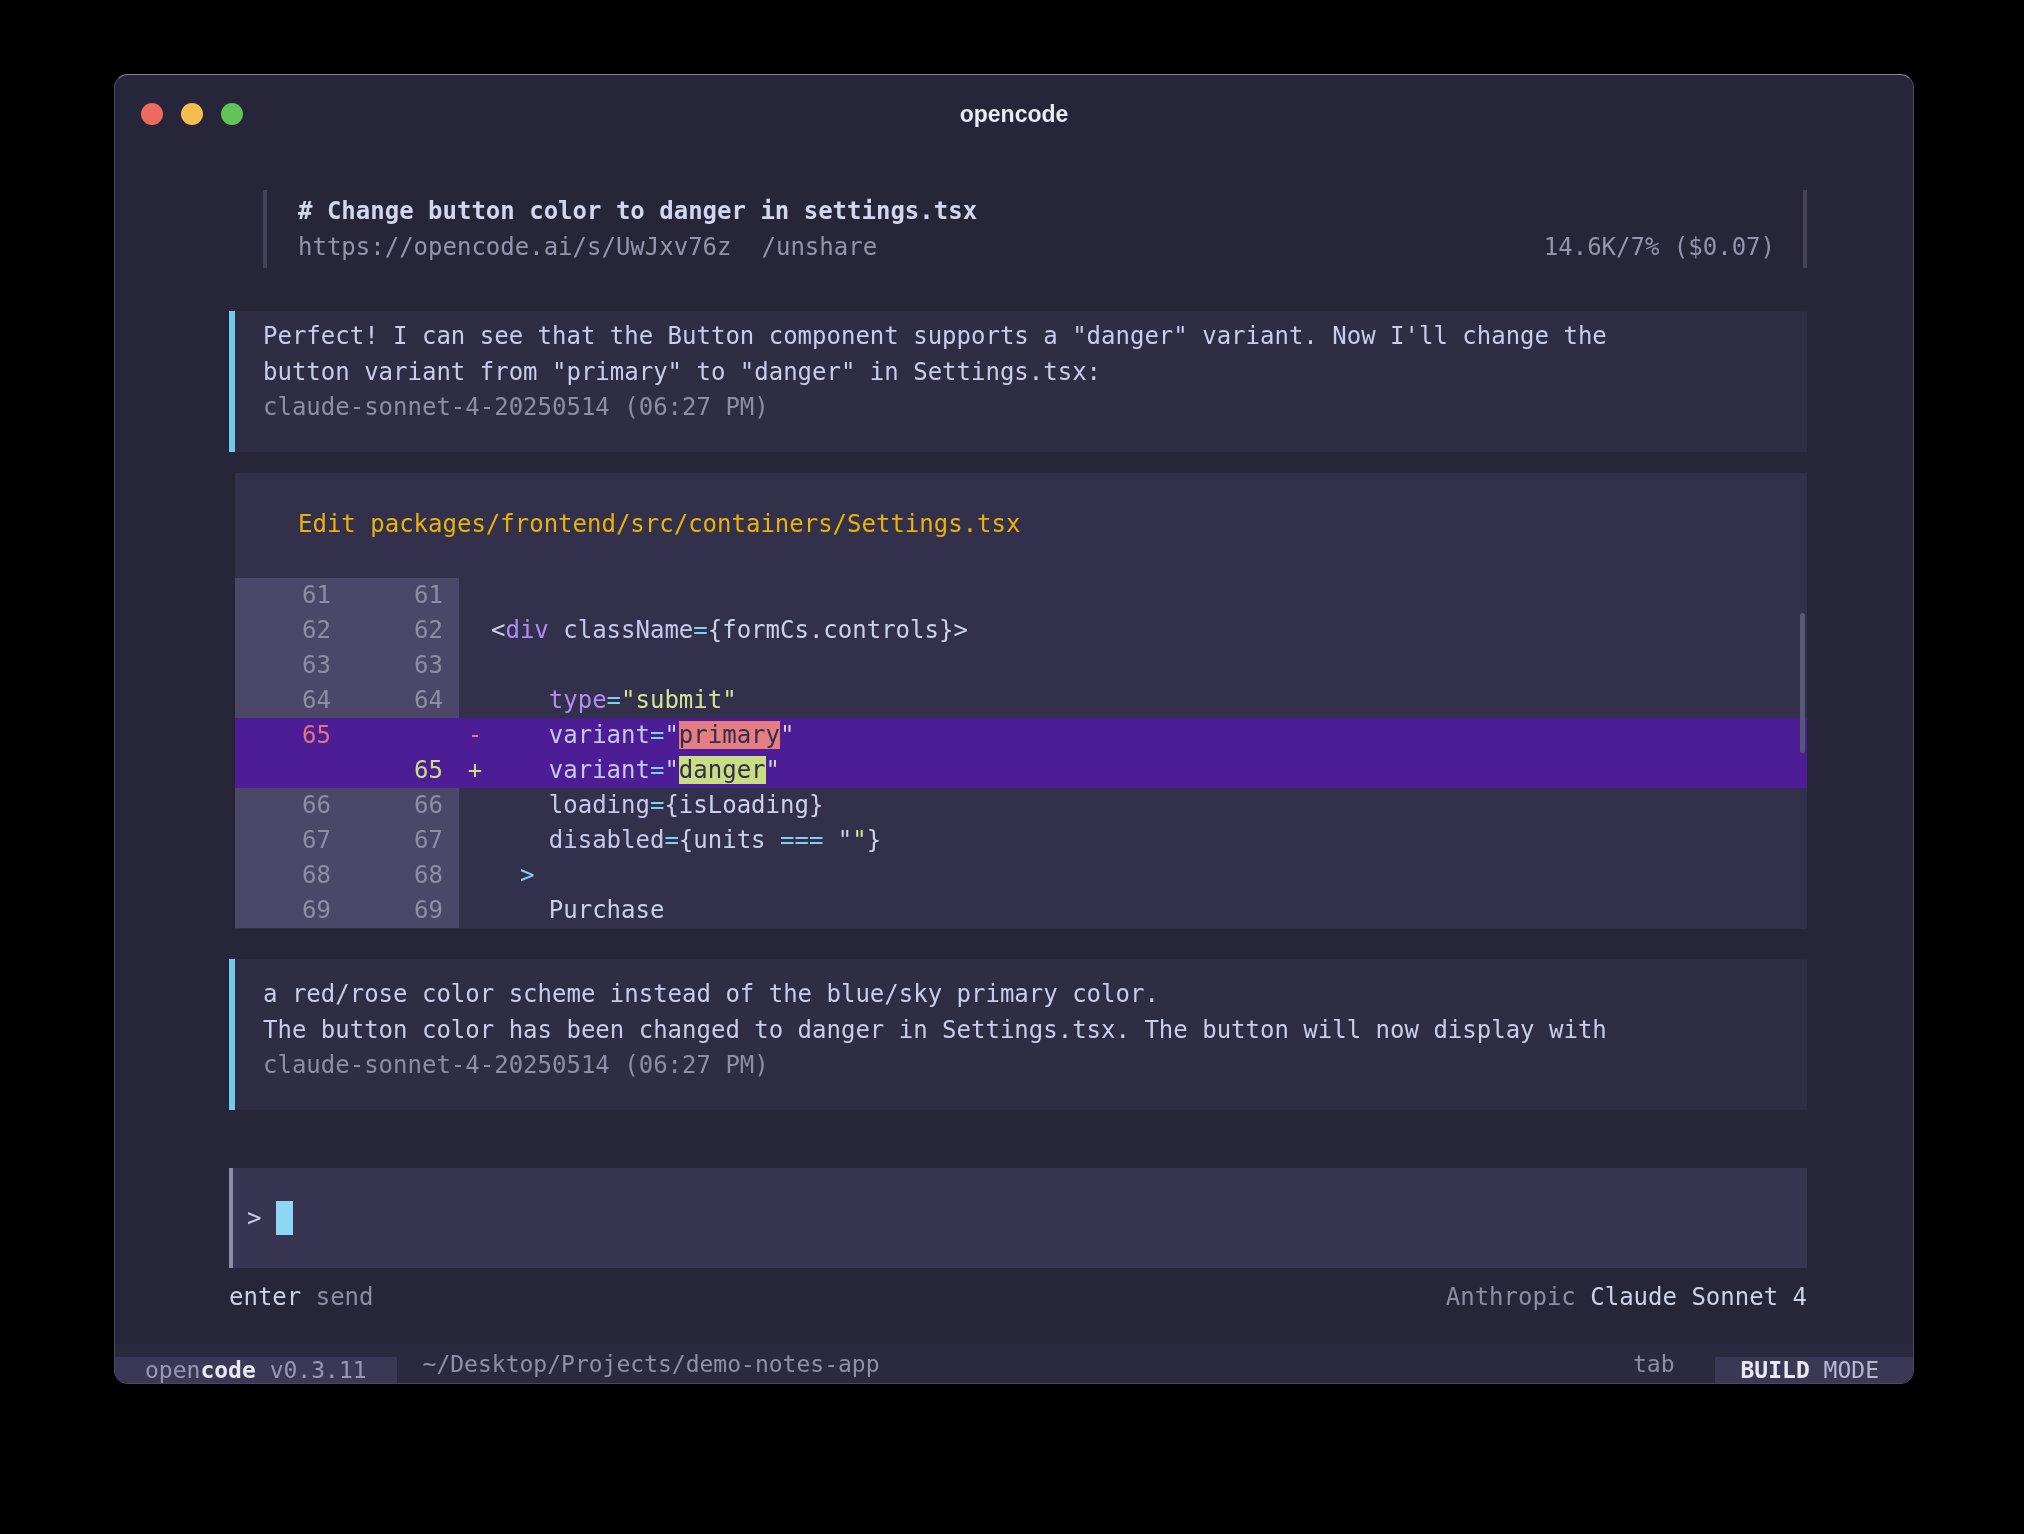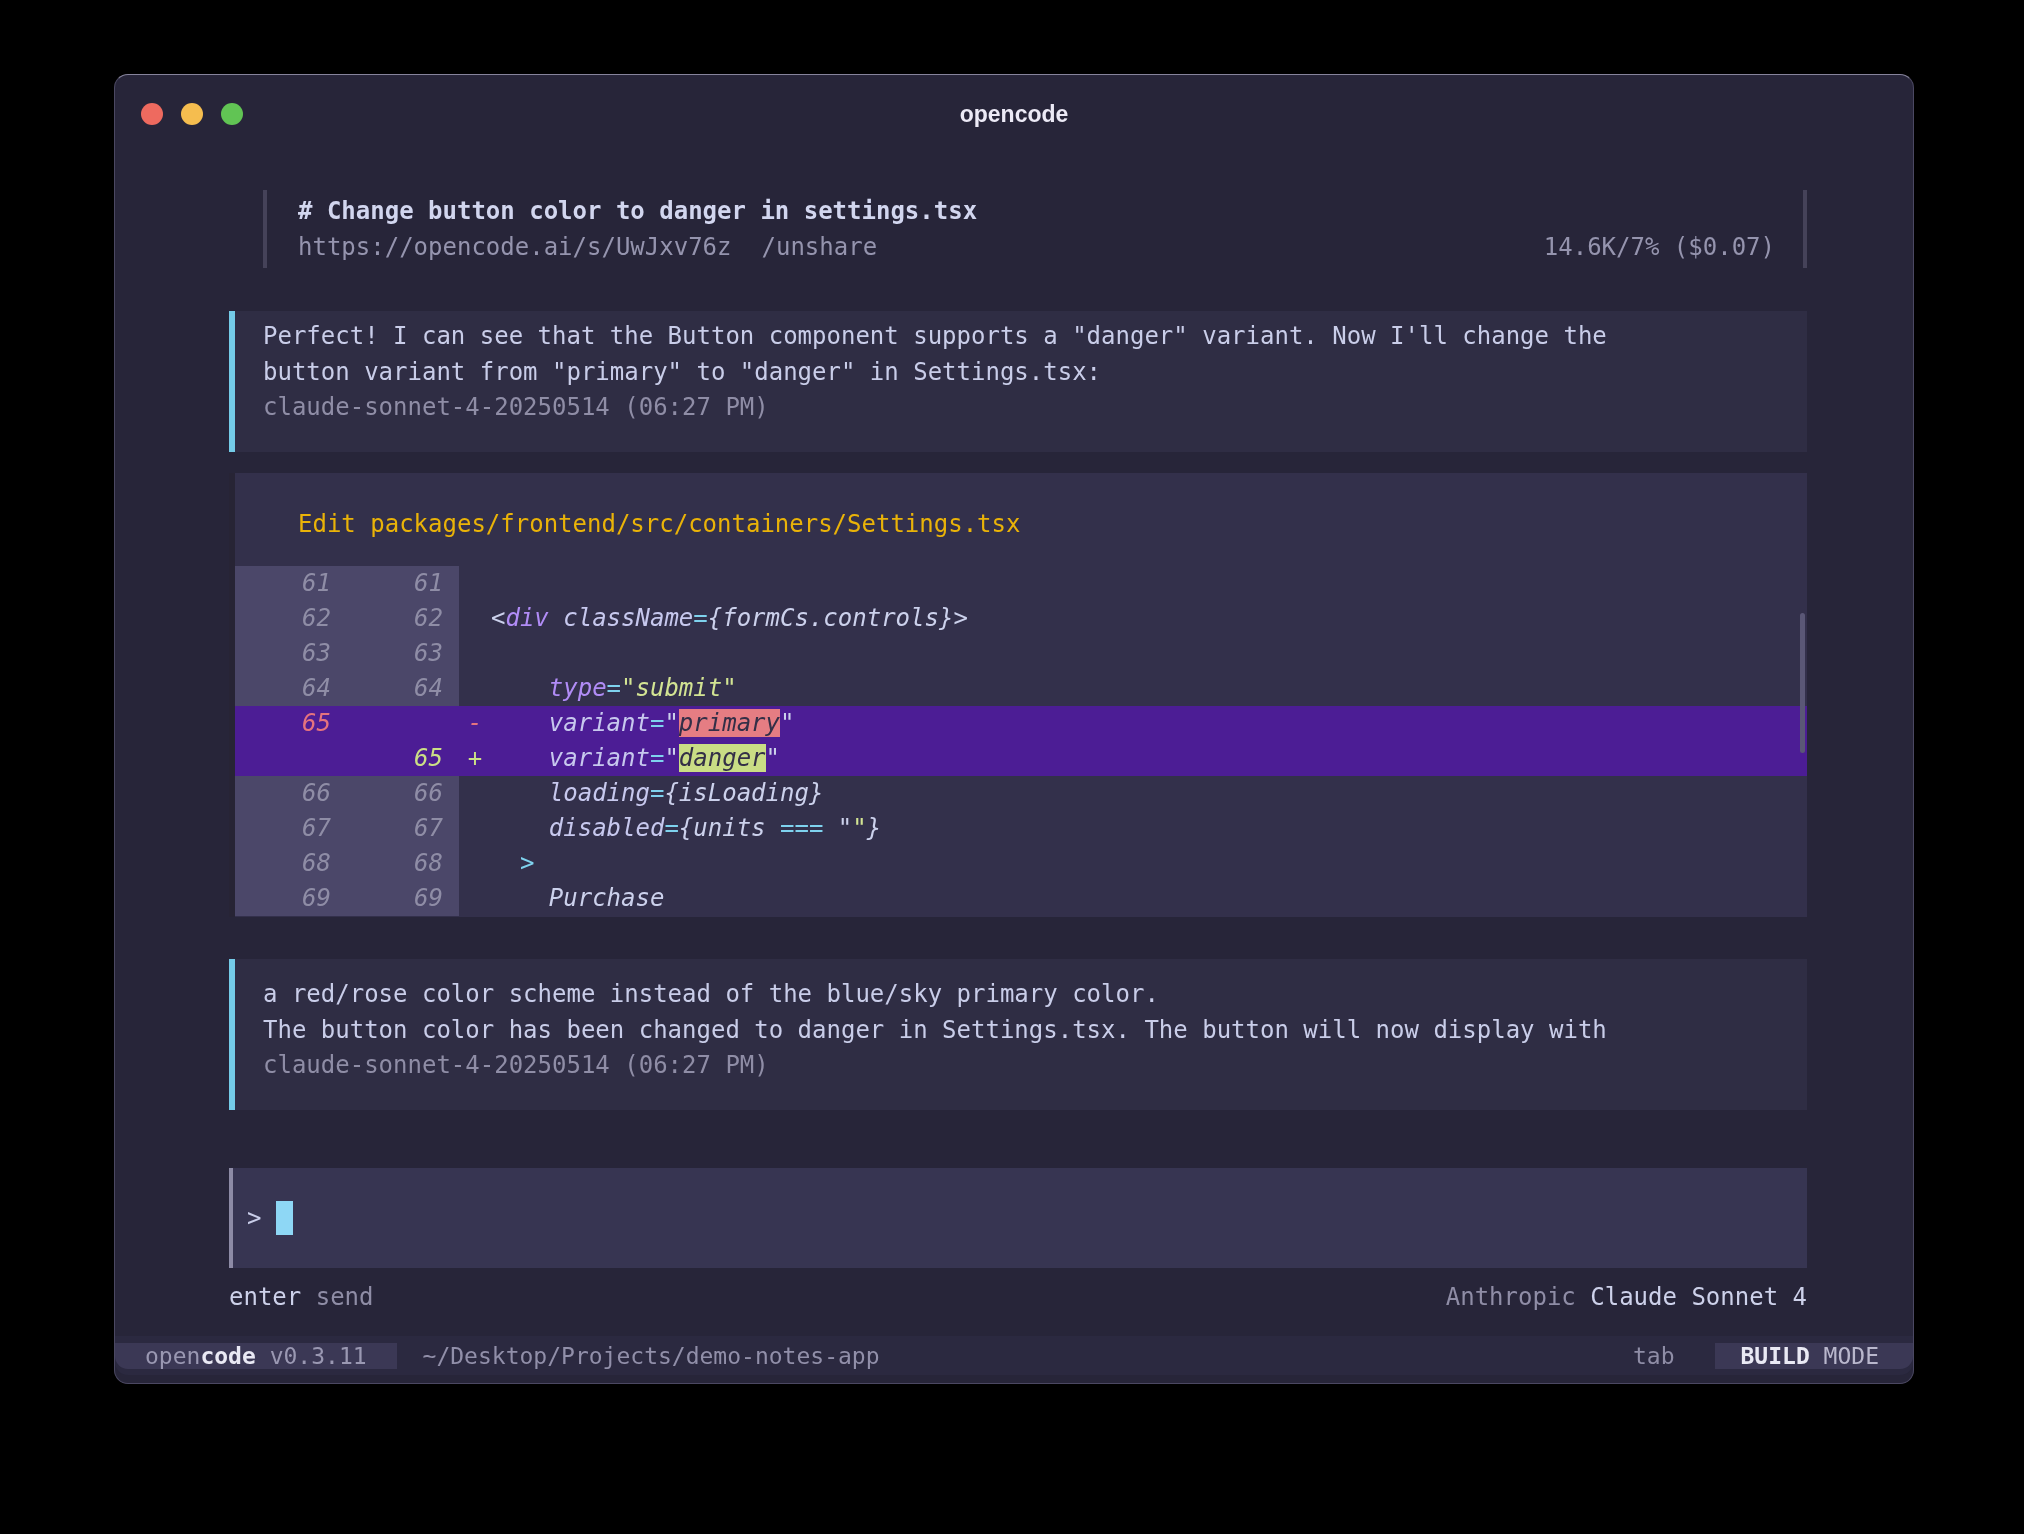--- a/index.html
+++ b/index.html
@@ -41,21 +41,21 @@
   }
   .msg-1 { top:236px; }
   .msg-2 { top:884px; padding-top:18px; }
   .msg-meta { color:#8f8da6; }
   
   .diff {
     position:absolute; top:398px; left:114px; width:1578px;
     background:#33304b; border-left:6px solid #272435; padding-bottom:1px;
   }
   .diff-title { padding:34px 0 0 63px; line-height:35px; color:#eab308; }
-  .diff-rows { margin-top:24px;font-style:italic; }
+  .diff-rows { margin-top:36px; }
   .diff-row { display:flex; height:35px; line-height:35px; }
   .diff-row.del, .diff-row.add { background:#4c1d95; }
   .gutter { width:224px; display:flex; background:#4b4769; }
   .diff-row.del .gutter, .diff-row.add .gutter { background:transparent; }
   .num { width:112px; text-align:right; padding-right:16px; color:#8f8da6; }
   .num.del-num { color:#e5737e; }
   .num.add-num { color:#cbdf86; }
   .marker { width:32px; text-align:center; }
   .diff-row.del .marker { color:#e5737e; }
   .diff-row.add .marker { color:#cbdf86; }
@@ -81,23 +81,23 @@
   .cursor { width:17px; height:34px; background:#8ed7f5; margin-left:15px; }
   
   .hints {
     position:absolute; top:1205px; left:114px; width:1578px;
     display:flex; justify-content:space-between; line-height:35px;
   }
   .dim { color:#8f8da6; }
   .lit { color:#cdd1ea; }
   
   .statusbar {
-    position:absolute; bottom:8px; left:0; width:100%; height:39px;
+    position:absolute; bottom:0; left:0; width:100%; height:39px;
     background:#2b2940; border-radius:0 0 13px 13px;
-    display:flex; align-items:center; font-size:23px;
+    display:flex; align-items:flex-end; font-size:23px;
   }
   .chip { background:#3b3855; display:flex; align-items:center; }
   .chip-left { padding:0 30px; border-radius:0 0 0 13px; }
   .chip-right { padding:0 34px 0 26px; border-radius:0 0 13px 0; }
   .sb-dim { color:#9a98b2; }
   .sb-bright { color:#e9e9f4; font-weight:bold; }
   .sb-path { align-self:center; margin-left:26px; color:#918fa9; }
   .sb-tab { align-self:center; margin-left:auto; margin-right:40px; color:#8f8da6; }
   .sb-mode-dim { color:#b9b7cc; }
 </style>

